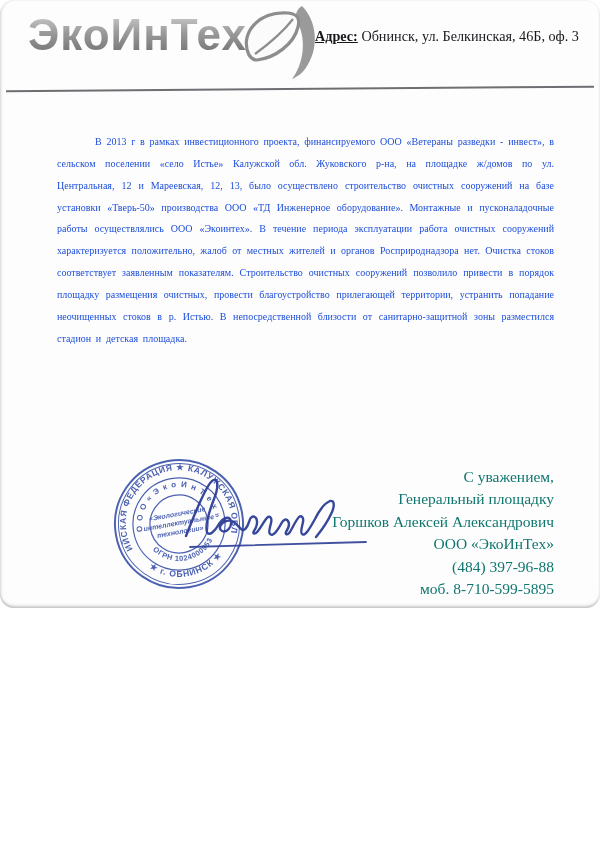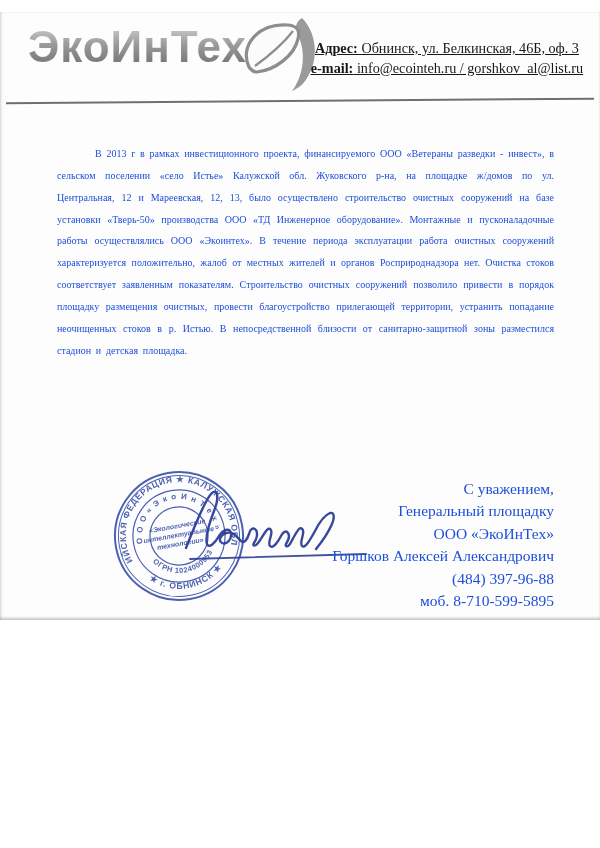--- a/index.html
+++ b/index.html
@@ -1,42 +1,43 @@
 <!DOCTYPE html>
 <html lang="ru"><head>
 <meta charset="utf-8">
 <style>
   * { margin:0; padding:0; box-sizing:border-box; }
   html,body { background:#ffffff; }
   .page {
-    position:relative; width:600px; height:608px; margin:12px auto;
+    position:relative; width:600px; height:608px; margin:0 auto;
     background:#fdfdfe; overflow:hidden;
     font-family:"Liberation Serif", serif; color:#1e1e22;
     box-shadow: inset 2px 0 3px -1px rgba(0,0,0,.14),
                 inset 0 -3px 3px -1px rgba(0,0,0,.20),
                 inset -1px 0 2px rgba(0,0,0,.05);
+    border-radius: 14px;
   }
   
   .logo-block { position:absolute; left:28px; top:12px; width:292px; }
   .logo-text {
     font-family:"Liberation Sans", sans-serif;
     font-weight:bold; font-size:44px; line-height:46px; letter-spacing:1px;
     background-image:linear-gradient(180deg,#d2d2d2 0%,#9a9a9a 45%,#6d6d6d 100%);
     -webkit-background-clip:text; background-clip:text; color:transparent;
     text-shadow:none; display:inline-block;
   }
   .tagline {
     font-family:"Liberation Sans", sans-serif;
     font-weight:bold; font-size:10.3px; letter-spacing:0.4px;
     color:#c2372c; margin-top:1px; white-space:nowrap;
   }
   .leaf-wrap { position:absolute; left:236px; top:4px; width:84px; height:80px; }
   .contact-block {
     position:absolute; left:303px; top:27px; width:288px;
-    font-size:14.2px; line-height:19.6px; text-align:center; color:#17171c;text-decoration:underline;
+    font-size:14.2px; line-height:19.6px; text-align:center; color:#17171c;
   }
   .contact-block .lbl { font-weight:bold; text-decoration:underline; }
   .divider {
     position:absolute; left:6px; top:88px; width:588px; height:2px;
     background:#6f6f73; transform:rotate(-0.45deg);
   }
   
   .letter-body {
     position:absolute; left:57px; top:131px; width:497px;
     font-size:10px; line-height:21.85px; text-align:justify;
@@ -47,21 +48,21 @@
   .stamp-wrap {
     position:absolute; left:99px; top:444px; width:160px; height:160px;
     transform:rotate(-10deg); opacity:0.93;
   }
   .stamp-wrap svg text {
     font-family:"Liberation Sans", sans-serif; font-weight:bold;
   }
   .signature-wrap { position:absolute; left:180px; top:474px; width:220px; height:88px; }
   .signoff {
     position:absolute; right:46px; top:466px; width:330px;
-    font-size:15.5px; line-height:22.4px; text-align:right; color:#1d4ed8;
+    font-size:15.5px; line-height:22.4px; text-align:right; color:#0f766e;
   }
 </style>
 </head>
 <body>
 
 <div class="page">
 
   <div class="logo-block">
     <span class="logo-text">ЭкоИнТех</span>
   </div>
@@ -70,23 +71,20 @@
     <svg width="84" height="80" viewBox="0 0 84 80">
       <path d="M66,2 C80,16 84,42 71,62 C67,69 61,73 56,75 C66,62 72,38 61,17 C58,11 61,5 66,2 Z" fill="#9a9a9a"></path>
       <path d="M13,51 C3,30 22,7 52,9 C62,10 64,15 62,23 C58,40 39,54 21,56 C17,56 15,54 13,51 Z" fill="#fbfbfb" stroke="#8d8d8d" stroke-width="3.2"></path>
       <path d="M19,50 C30,42 47,28 57,15" fill="none" stroke="#8d8d8d" stroke-width="2.2"></path>
     </svg>
   </div>
 
   <div class="contact-block">
     <div>
       <span class="lbl">Адрес:</span><span> Обнинск, ул. Белкинская, 46Б, оф. 3</span>
-    </div>
-    <div>
-      <span class="lbl">e-mail:</span><span> info@ecointeh.ru / gorshkov_al@list.ru</span>
     </div>
   </div>
 
   <div class="divider"></div>
 
   <div class="letter-body">
     <p>В 2013 г в рамках инвестиционного проекта, финансируемого ООО «Ветераны разведки - инвест», в сельском поселении «село Истье» Калужской обл. Жуковского р-на, на площадке ж/домов по ул. Центральная, 12 и Мареевская, 12, 13, было осуществлено строительство очистных сооружений на базе установки «Тверь-50» производства ООО «ТД Инженерное оборудование». Монтажные и пусконаладочные работы осуществлялись ООО «Экоинтех». В течение периода эксплуатации работа очистных сооружений характеризуется положительно, жалоб от местных жителей и органов Росприроднадзора нет. Очистка стоков соответствует заявленным показателям. Строительство очистных сооружений позволило привести в порядок площадку размещения очистных, провести благоустройство прилегающей территории, устранить попадание неочищенных стоков в р. Истью. В непосредственной близости от санитарно-защитной зоны разместился стадион и детская площадка.</p>
   </div>
 
   <div class="stamp-wrap">
@@ -130,19 +128,19 @@
                C103,46 106,44 108,47 C110,50 108,55 106,58 C105,60 107,62 110,58 C113,53 116,46 119,43
                C121,41 124,43 123,48 C122,53 120,58 122,60 C125,63 130,54 135,45 C139,37 145,29 150,27
                C154,26 155,31 152,38 C148,47 141,57 136,63" fill="none" stroke="#2c3e96" stroke-width="2.4" stroke-linecap="round" stroke-linejoin="round" opacity="0.95"></path>
       <path d="M10,73 L186,68" fill="none" stroke="#2c3e96" stroke-width="1.8" stroke-linecap="round" opacity="0.9"></path>
     </svg>
   </div>
 
   <div class="signoff">
     <div>С уважением,</div>
     <div>Генеральный площадку</div>
+    <div>Горшков Алексей Александрович</div>
     <div>ООО «ЭкоИнТех»</div>
-    <div>Горшков Алексей Александрович</div>
     <div>(484) 397-96-88</div>
     <div>моб. 8-710-599-5895</div>
   </div>
 
 </div>
 
 </body></html>

